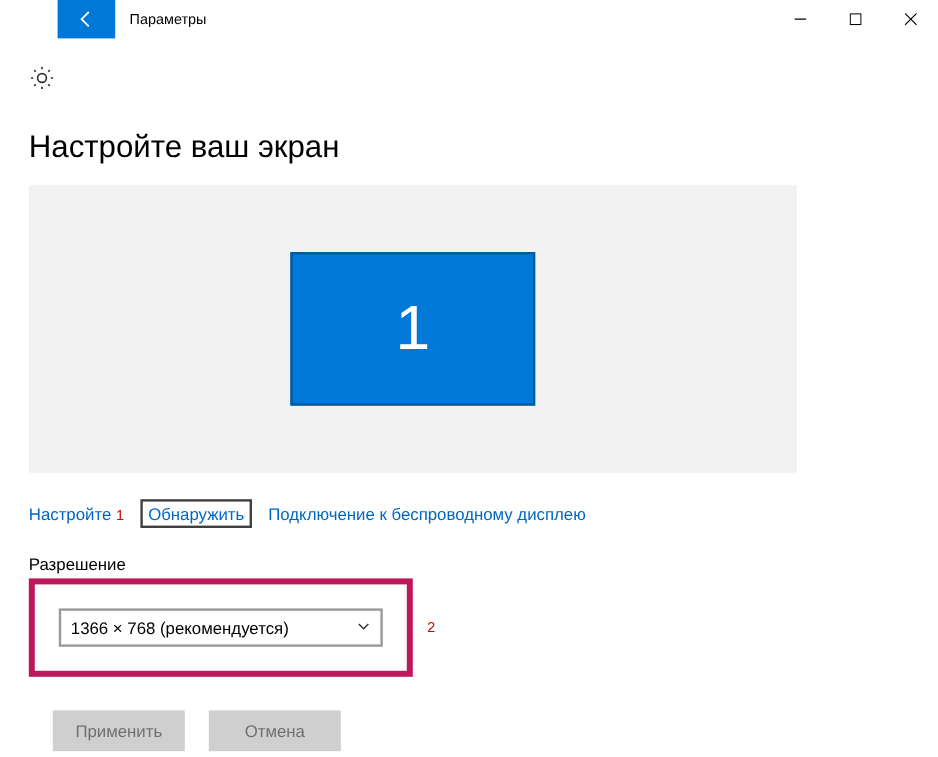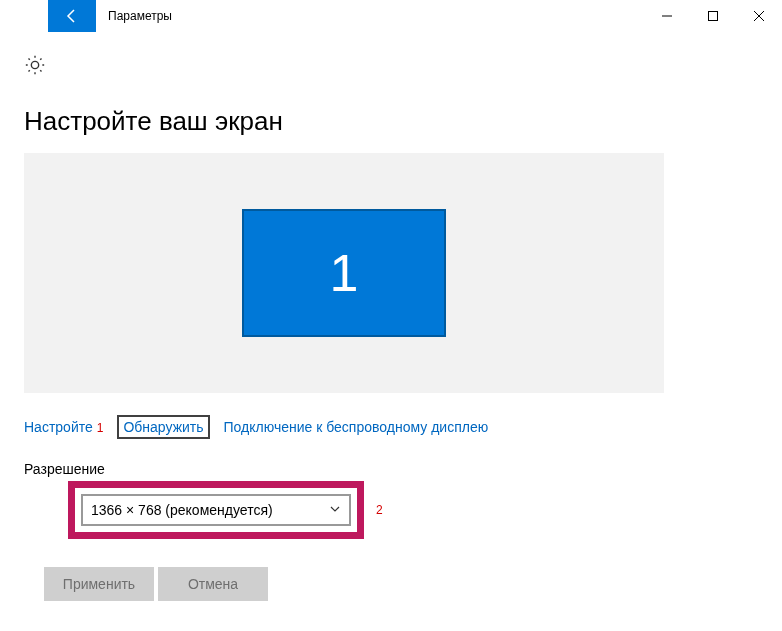--- a/index.html
+++ b/index.html
@@ -26,27 +26,27 @@
     .monitor { width:204px; height:128px; background:#0078d7; border:2px solid #005a9e; display:flex; align-items:center; justify-content:center; color:#fff; font-size:52px; font-weight:300; }
 
     .link-row { display:flex; align-items:center; gap:14px; margin-bottom:22px; font-size:14px; }
     .link { color:#0067c0; cursor:pointer; }
     .anno-small { color:#d40000; font-size:12px; position:relative; top:1px; margin-left:-10px; }
     .red-box-1 { border:2px solid #404040; padding:2px 4px; }
 
     .field-label { font-size:14px; color:#000; margin-bottom:4px; }
 
     .resolution-wrap { display:flex; align-items:center; gap:12px; }
-    .red-box-2 { border:7px solid #be185d; padding:6px; display:inline-block;margin-left:44px; }
+    .red-box-2 { border:5px solid #be185d; padding:20px; display:inline-block; }
     .anno-2 { color:#d40000; font-size:12px; }
 
     .dropdown { width:270px; height:32px; border:2px solid #999; background:#fff; display:flex; align-items:center; justify-content:space-between; padding:0 8px; cursor:pointer; font-size:14px; }
     .chev svg { width:12px; height:12px; }
 
-    .btn-row { display:flex; gap:4px; margin-top:28px;padding-left:20px; }
+    .btn-row { display:flex; gap:20px; margin-top:28px;padding-left:20px; }
     .flat-btn { width:110px; height:34px; background:#cfcfcf; color:#6f6f6f; border:none; font-size:14px; display:flex; align-items:center; justify-content:center; cursor:pointer; }
   </style>
 </head>
 <body>
 
 <div class="titlebar">
   <div class="back-btn">
     <svg viewBox="0 0 16 16">
         <path d="M10 2 L4 8 L10 14" stroke="#fff" stroke-width="1.5" fill="none"></path>
       </svg>

